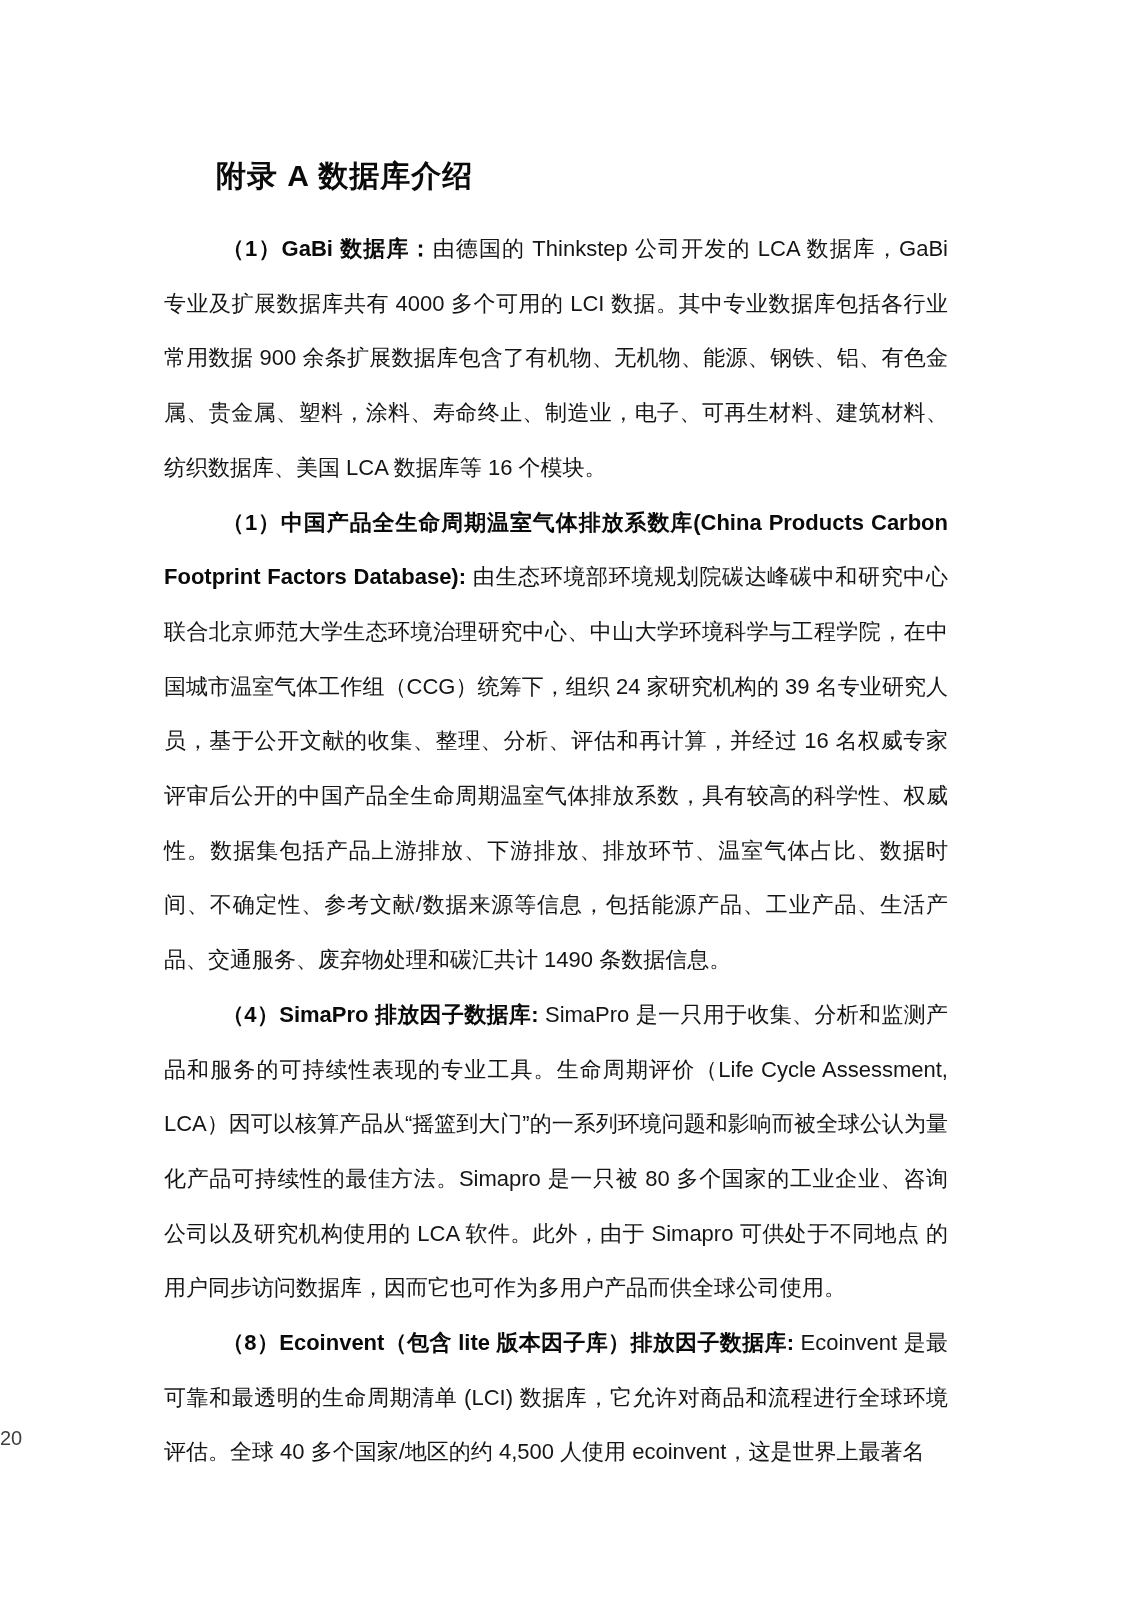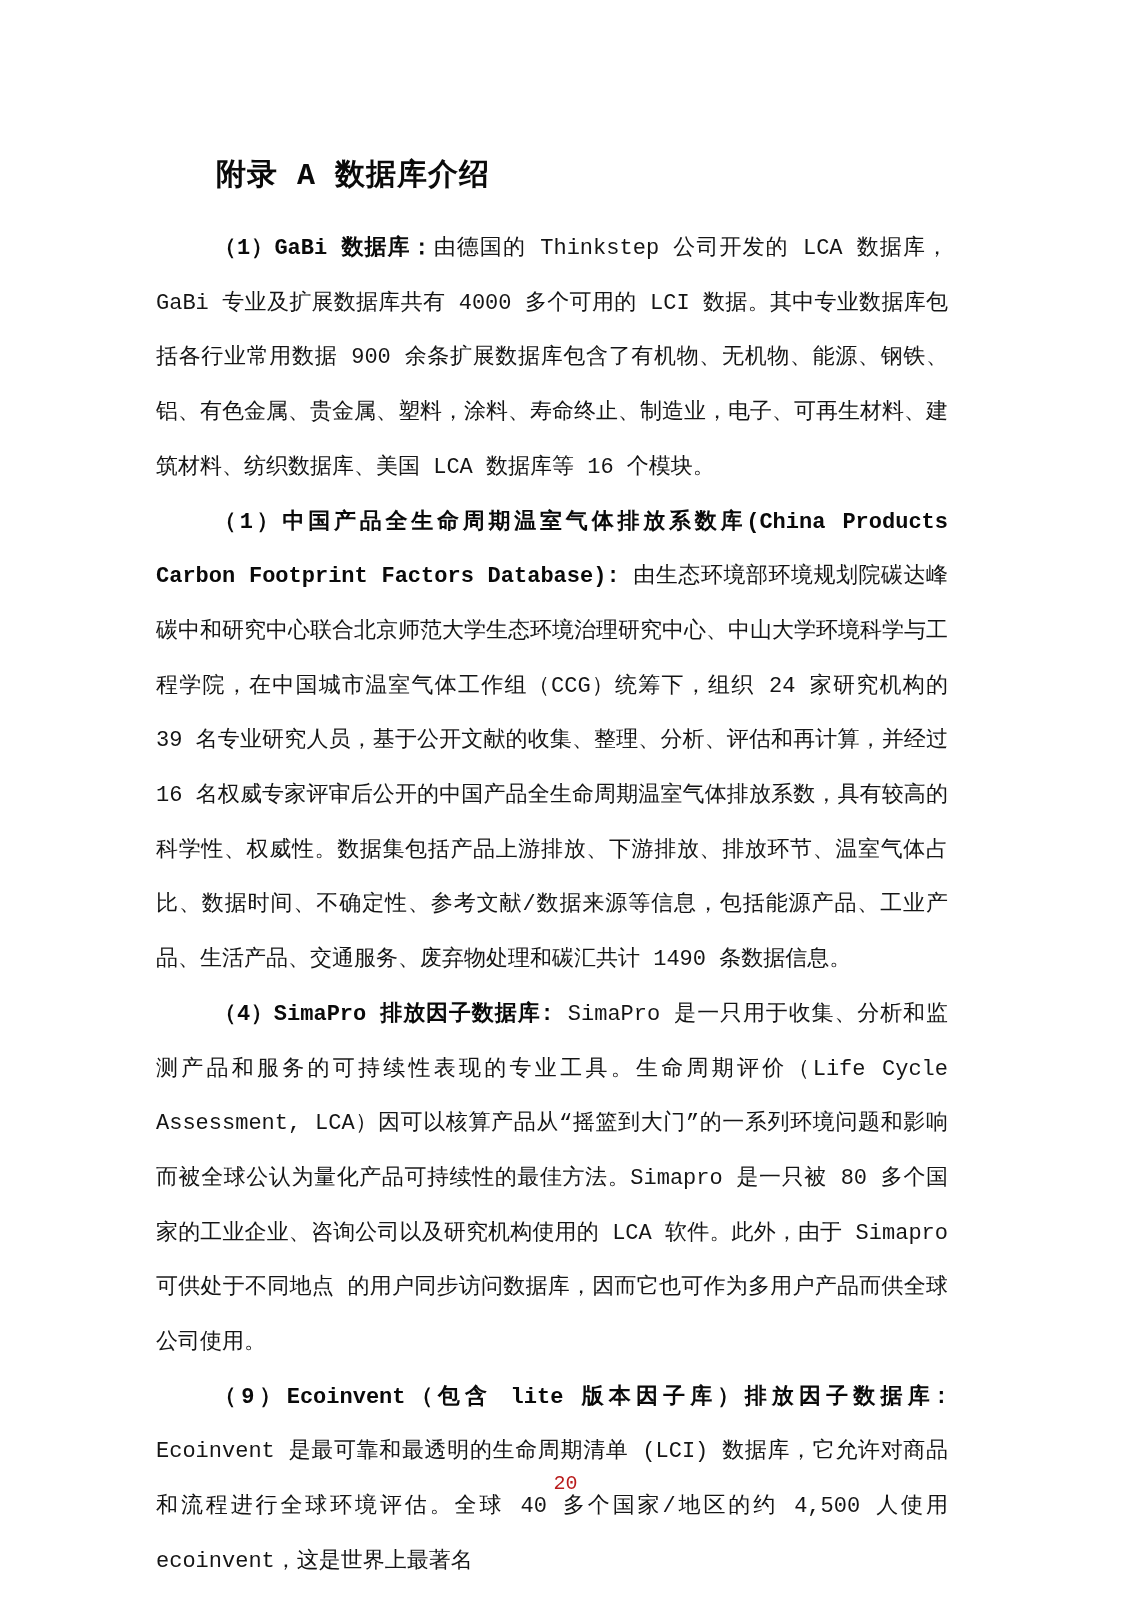--- a/index.html
+++ b/index.html
@@ -6,62 +6,62 @@
     margin: 0;
     padding: 0;
     background: #ffffff;
   }
   .doc {
     position: relative;
     width: 1131px;
     height: 1600px;
     background: #ffffff;
     color: #151515;
-    font-family: Liberation Mono, monospace;
+    font-family: Liberation Sans, sans-serif;
     overflow: hidden;
   }
   .heading {
     position: absolute;
     left: 216px;
     top: 158px;
     margin: 0;
     font-size: 30px;
     line-height: 36px;
     font-weight: bold;
     letter-spacing: 1px;
     color: #0a0a0a;
   }
   .content {
     position: absolute;
-    left: 156px;
+    left: 164px;
     right: 183px;
     top: 222px;
     font-size: 22px;
     line-height: 54.7px;
     text-align: justify;
     color: #151515;
   }
   .content p {
     margin: 0;
     padding: 0;
     text-indent: 58px;
   }
   .content b {
     font-weight: bold;
     color: #0a0a0a;
   }
   .page-number {
     position: absolute;
     left: 0;
-    top: 1470px;
+    top: 1424px;
     width: 100%;
-    text-align: center;
+    text-align: left;
     font-size: 20px;
     line-height: 28px;
-    color: #b91c1c;
+    color: #404040;
   }
 </style>
 </head>
 <body>
 
 <div class="doc">
 
   <h1 class="heading">附录 A  数据库介绍</h1>
 
   <div class="content">
@@ -72,20 +72,20 @@
 
     <p>
       <b>（1）中国产品全生命周期温室气体排放系数库(China Products Carbon Footprint Factors Database):</b><span> 由生态环境部环境规划院碳达峰碳中和研究中心联合北京师范大学生态环境治理研究中心、中山大学环境科学与工程学院，在中国城市温室气体工作组（CCG）统筹下，组织 24 家研究机构的 39 名专业研究人员，基于公开文献的收集、整理、分析、评估和再计算，并经过 16 名权威专家评审后公开的中国产品全生命周期温室气体排放系数，具有较高的科学性、权威性。数据集包括产品上游排放、下游排放、排放环节、温室气体占比、数据时间、不确定性、参考文献/数据来源等信息，包括能源产品、工业产品、生活产品、交通服务、废弃物处理和碳汇共计 1490 条数据信息。</span>
     </p>
 
     <p>
       <b>（4）SimaPro 排放因子数据库:</b><span> SimaPro 是一只用于收集、分析和监测产品和服务的可持续性表现的专业工具。生命周期评价（Life Cycle Assessment, LCA）因可以核算产品从“摇篮到大门”的一系列环境问题和影响而被全球公认为量化产品可持续性的最佳方法。Simapro 是一只被 80 多个国家的工业企业、咨询公司以及研究机构使用的 LCA 软件。此外，由于 Simapro 可供处于不同地点 的用户同步访问数据库，因而它也可作为多用户产品而供全球公司使用。</span>
     </p>
 
     <p>
-      <b>（9）Ecoinvent（包含 lite 版本因子库）排放因子数据库:</b><span> Ecoinvent 是最可靠和最透明的生命周期清单 (LCI) 数据库，它允许对商品和流程进行全球环境评估。全球 40 多个国家/地区的约 4,500 人使用 ecoinvent，这是世界上最著名</span>
+      <b>（8）Ecoinvent（包含 lite 版本因子库）排放因子数据库:</b><span> Ecoinvent 是最可靠和最透明的生命周期清单 (LCI) 数据库，它允许对商品和流程进行全球环境评估。全球 40 多个国家/地区的约 4,500 人使用 ecoinvent，这是世界上最著名</span>
     </p>
 
   </div>
 
   <div class="page-number">20</div>
 
 </div>
 
 </body></html>

